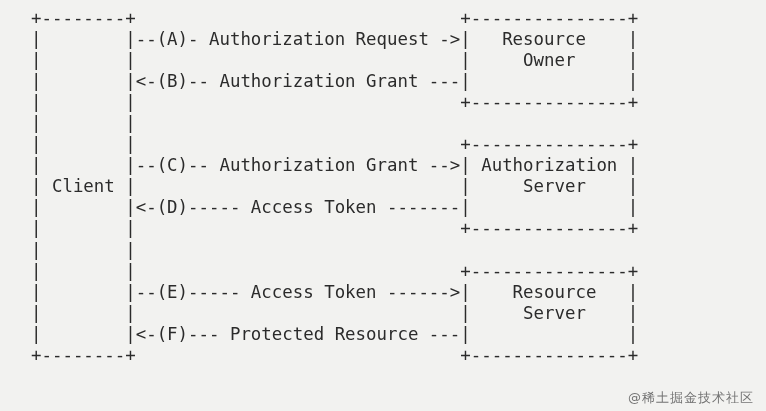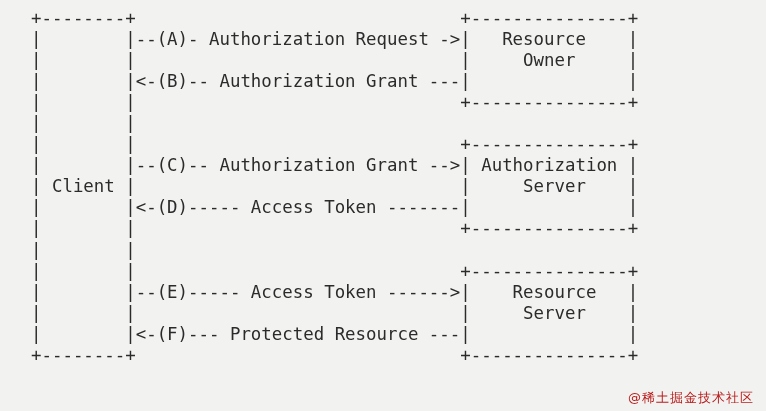--- a/index.html
+++ b/index.html
@@ -33,21 +33,21 @@
     white-space: pre;
     background: transparent;
     -webkit-font-smoothing: antialiased;
   }
   .watermark {
     position: absolute;
     right: 12px;
     bottom: 4px;
     font-family: "DejaVu Sans", "Liberation Sans", sans-serif;
     font-size: 13px;
-    color: #b91c1c;
+    color: #737373;
     letter-spacing: 1px;
     white-space: nowrap;
     pointer-events: none;
     user-select: none;
   }
 </style>
 </head>
 <body>
 
 <div id="ascii-diagram">

